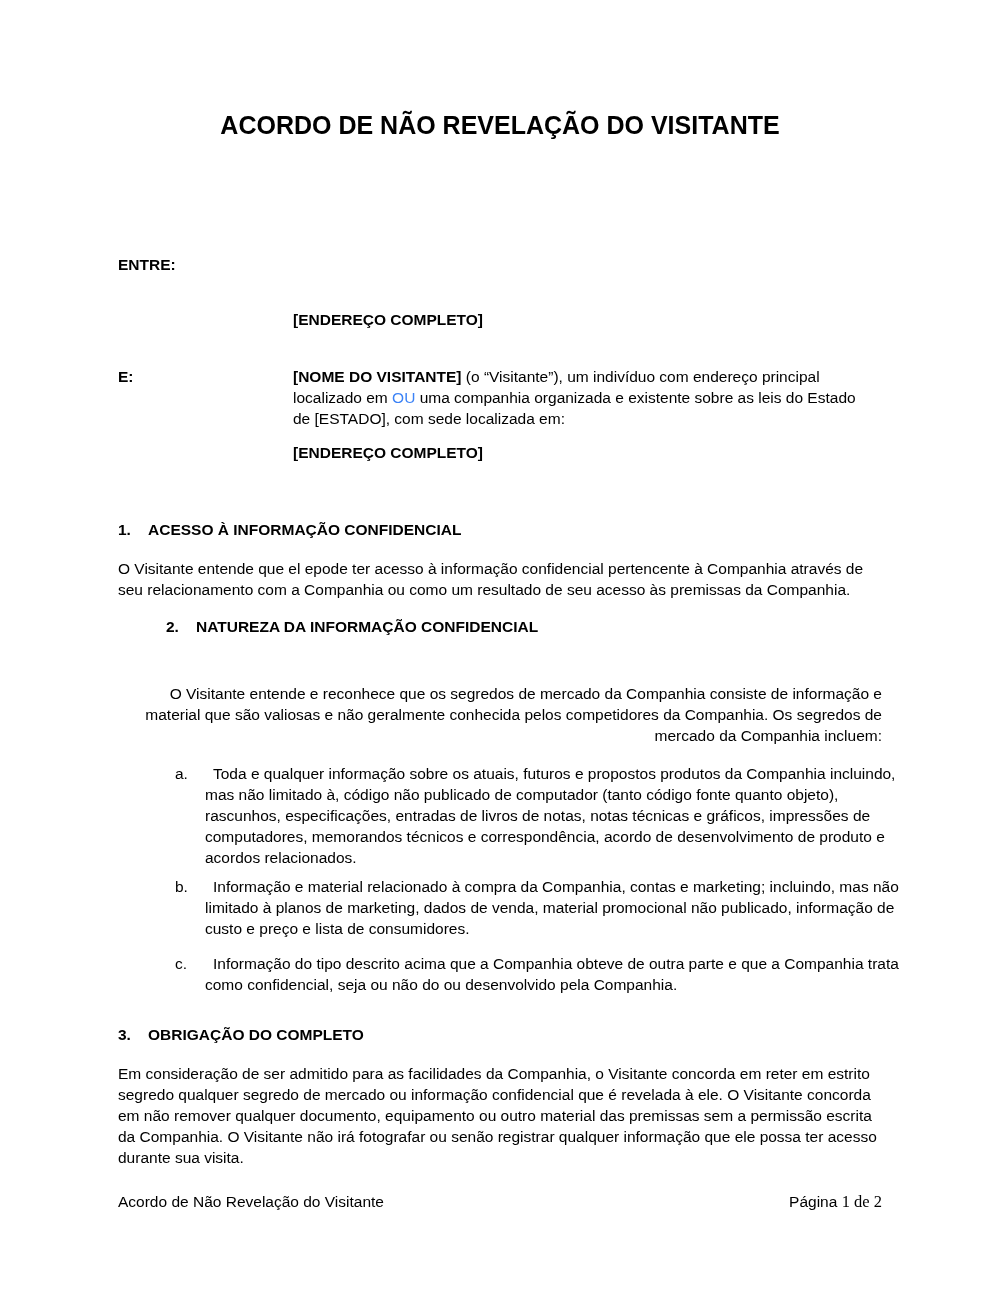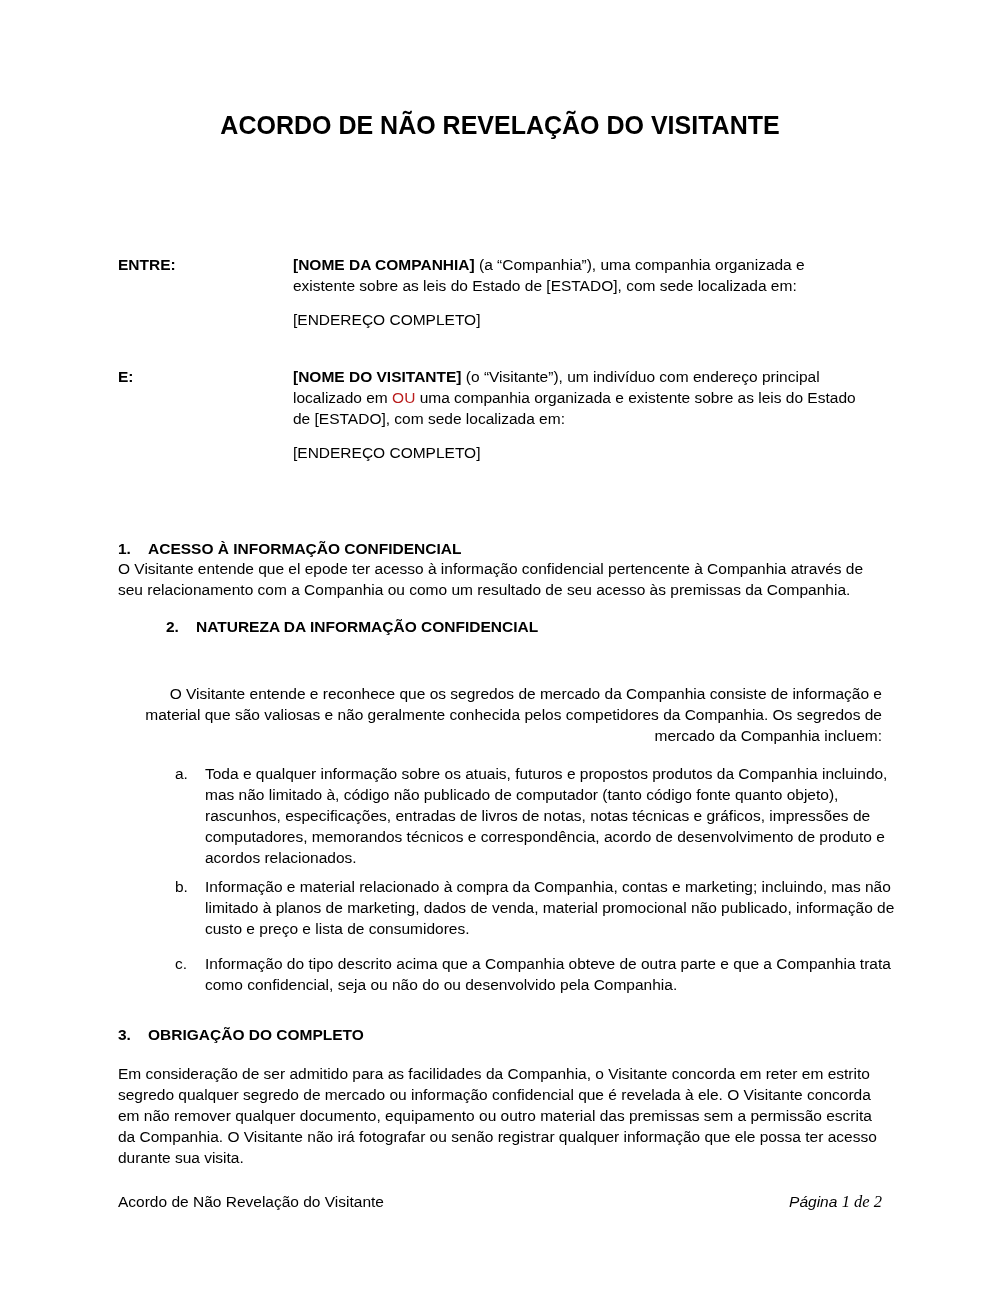--- a/index.html
+++ b/index.html
@@ -29,69 +29,68 @@
     line-height: 30px;
     font-weight: bold;
     letter-spacing: 0px;
   }
 
   .intro { left: 118px; top: 199px; width: 764px; }
 
   .party-label { left: 118px; font-weight: bold; }
   .party-body  { left: 293px; width: 572px; }
   .party-bold  { font-weight: bold; }
-  .address     { left: 293px; width: 572px; }
+  .address     { left: 293px; width: 572px; font-weight: bold; }
 
-  .ou { color: #b91c1c; }
+  .ou { color: #3b82f6; }
 
   .sec-heading { left: 118px; width: 764px; font-weight: bold; }
   .sec-heading .num {
     display: inline-block;
     width: 30px;
     font-weight: bold;
   }
   .para { left: 118px; width: 764px; }
 
   .list-item {
     left: 175px;
     width: 707px;
     padding-left: 30px;
     text-indent: -30px;
   }
   .list-item .letter {
     display: inline-block;
     width: 30px;
     text-indent: 0;
   }
-  .list-item .li-text { text-indent: 0; }
+  .list-item .li-text { text-indent: 0; margin-left: 8px; }
 
   .footer-left { left: 118px; top: 1191px; }
-  .footer-right { right: 118px; top: 1191px; text-align: center; font-style: italic; }
+  .footer-right { right: 118px; top: 1191px; text-align: center; }
   .page-num-serif {
     font-family: "Liberation Serif", serif;
     font-size: 16.5px;
   }
 </style>
 </head>
 <body>
 
 <div class="page">
 
   <div class="abs doc-title">ACORDO DE NÃO REVELAÇÃO DO VISITANTE</div>
 
 
   <div class="abs party-label" style="top:254px;">ENTRE:</div>
-  <div class="abs party-body" style="top:254px;"><span class="party-bold">[NOME DA COMPANHIA]</span><span> (a “Companhia”), uma companhia organizada e existente sobre as leis do Estado de [ESTADO], com sede localizada em:</span></div>
   <div class="abs address" style="top:309px;">[ENDEREÇO COMPLETO]</div>
 
   <div class="abs party-label" style="top:366px;">E:</div>
   <div class="abs party-body" style="top:366px;"><span class="party-bold">[NOME DO VISITANTE]</span><span> (o “Visitante”), um indivíduo com endereço principal localizado em </span><span class="ou">OU</span><span> uma companhia organizada e existente sobre as leis do Estado de [ESTADO], com sede localizada em:</span></div>
   <div class="abs address" style="top:442px;">[ENDEREÇO COMPLETO]</div>
 
-  <div class="abs sec-heading" style="top:538px;"><span class="num">1.</span><span>ACESSO À INFORMAÇÃO CONFIDENCIAL</span></div>
+  <div class="abs sec-heading" style="top:519px;"><span class="num">1.</span><span>ACESSO À INFORMAÇÃO CONFIDENCIAL</span></div>
   <div class="abs para" style="top:558px;">O Visitante entende que el epode ter acesso à informação confidencial pertencente à Companhia através de seu relacionamento com a Companhia ou como um resultado de seu acesso às premissas da Companhia.</div>
 
   <div class="abs sec-heading" style="top:616px;margin-left:48px;"><span class="num">2.</span><span>NATUREZA DA INFORMAÇÃO CONFIDENCIAL</span></div>
   <div class="abs para" style="top:683px;text-align:right;">O Visitante entende e reconhece que os segredos de mercado da Companhia consiste de informação e material que são valiosas e não geralmente conhecida pelos competidores da Companhia. Os segredos de mercado da Companhia incluem:</div>
 
   <div class="abs list-item" style="top:763px;"><span class="letter">a.</span><span class="li-text">Toda e qualquer informação sobre os atuais, futuros e propostos produtos da Companhia incluindo, mas não limitado à, código não publicado de computador (tanto código fonte quanto objeto), rascunhos, especificações, entradas de livros de notas, notas técnicas e gráficos, impressões de computadores, memorandos técnicos e correspondência, acordo de desenvolvimento de produto e acordos relacionados.</span></div>
 
   <div class="abs list-item" style="top:876px;"><span class="letter">b.</span><span class="li-text">Informação e material relacionado à compra da Companhia, contas e marketing; incluindo, mas não limitado à planos de marketing, dados de venda, material promocional não publicado, informação de custo e preço e lista de consumidores.</span></div>
 
   <div class="abs list-item" style="top:953px;"><span class="letter">c.</span><span class="li-text">Informação do tipo descrito acima que a Companhia obteve de outra parte e que a Companhia trata como confidencial, seja ou não do ou desenvolvido pela Companhia.</span></div>

